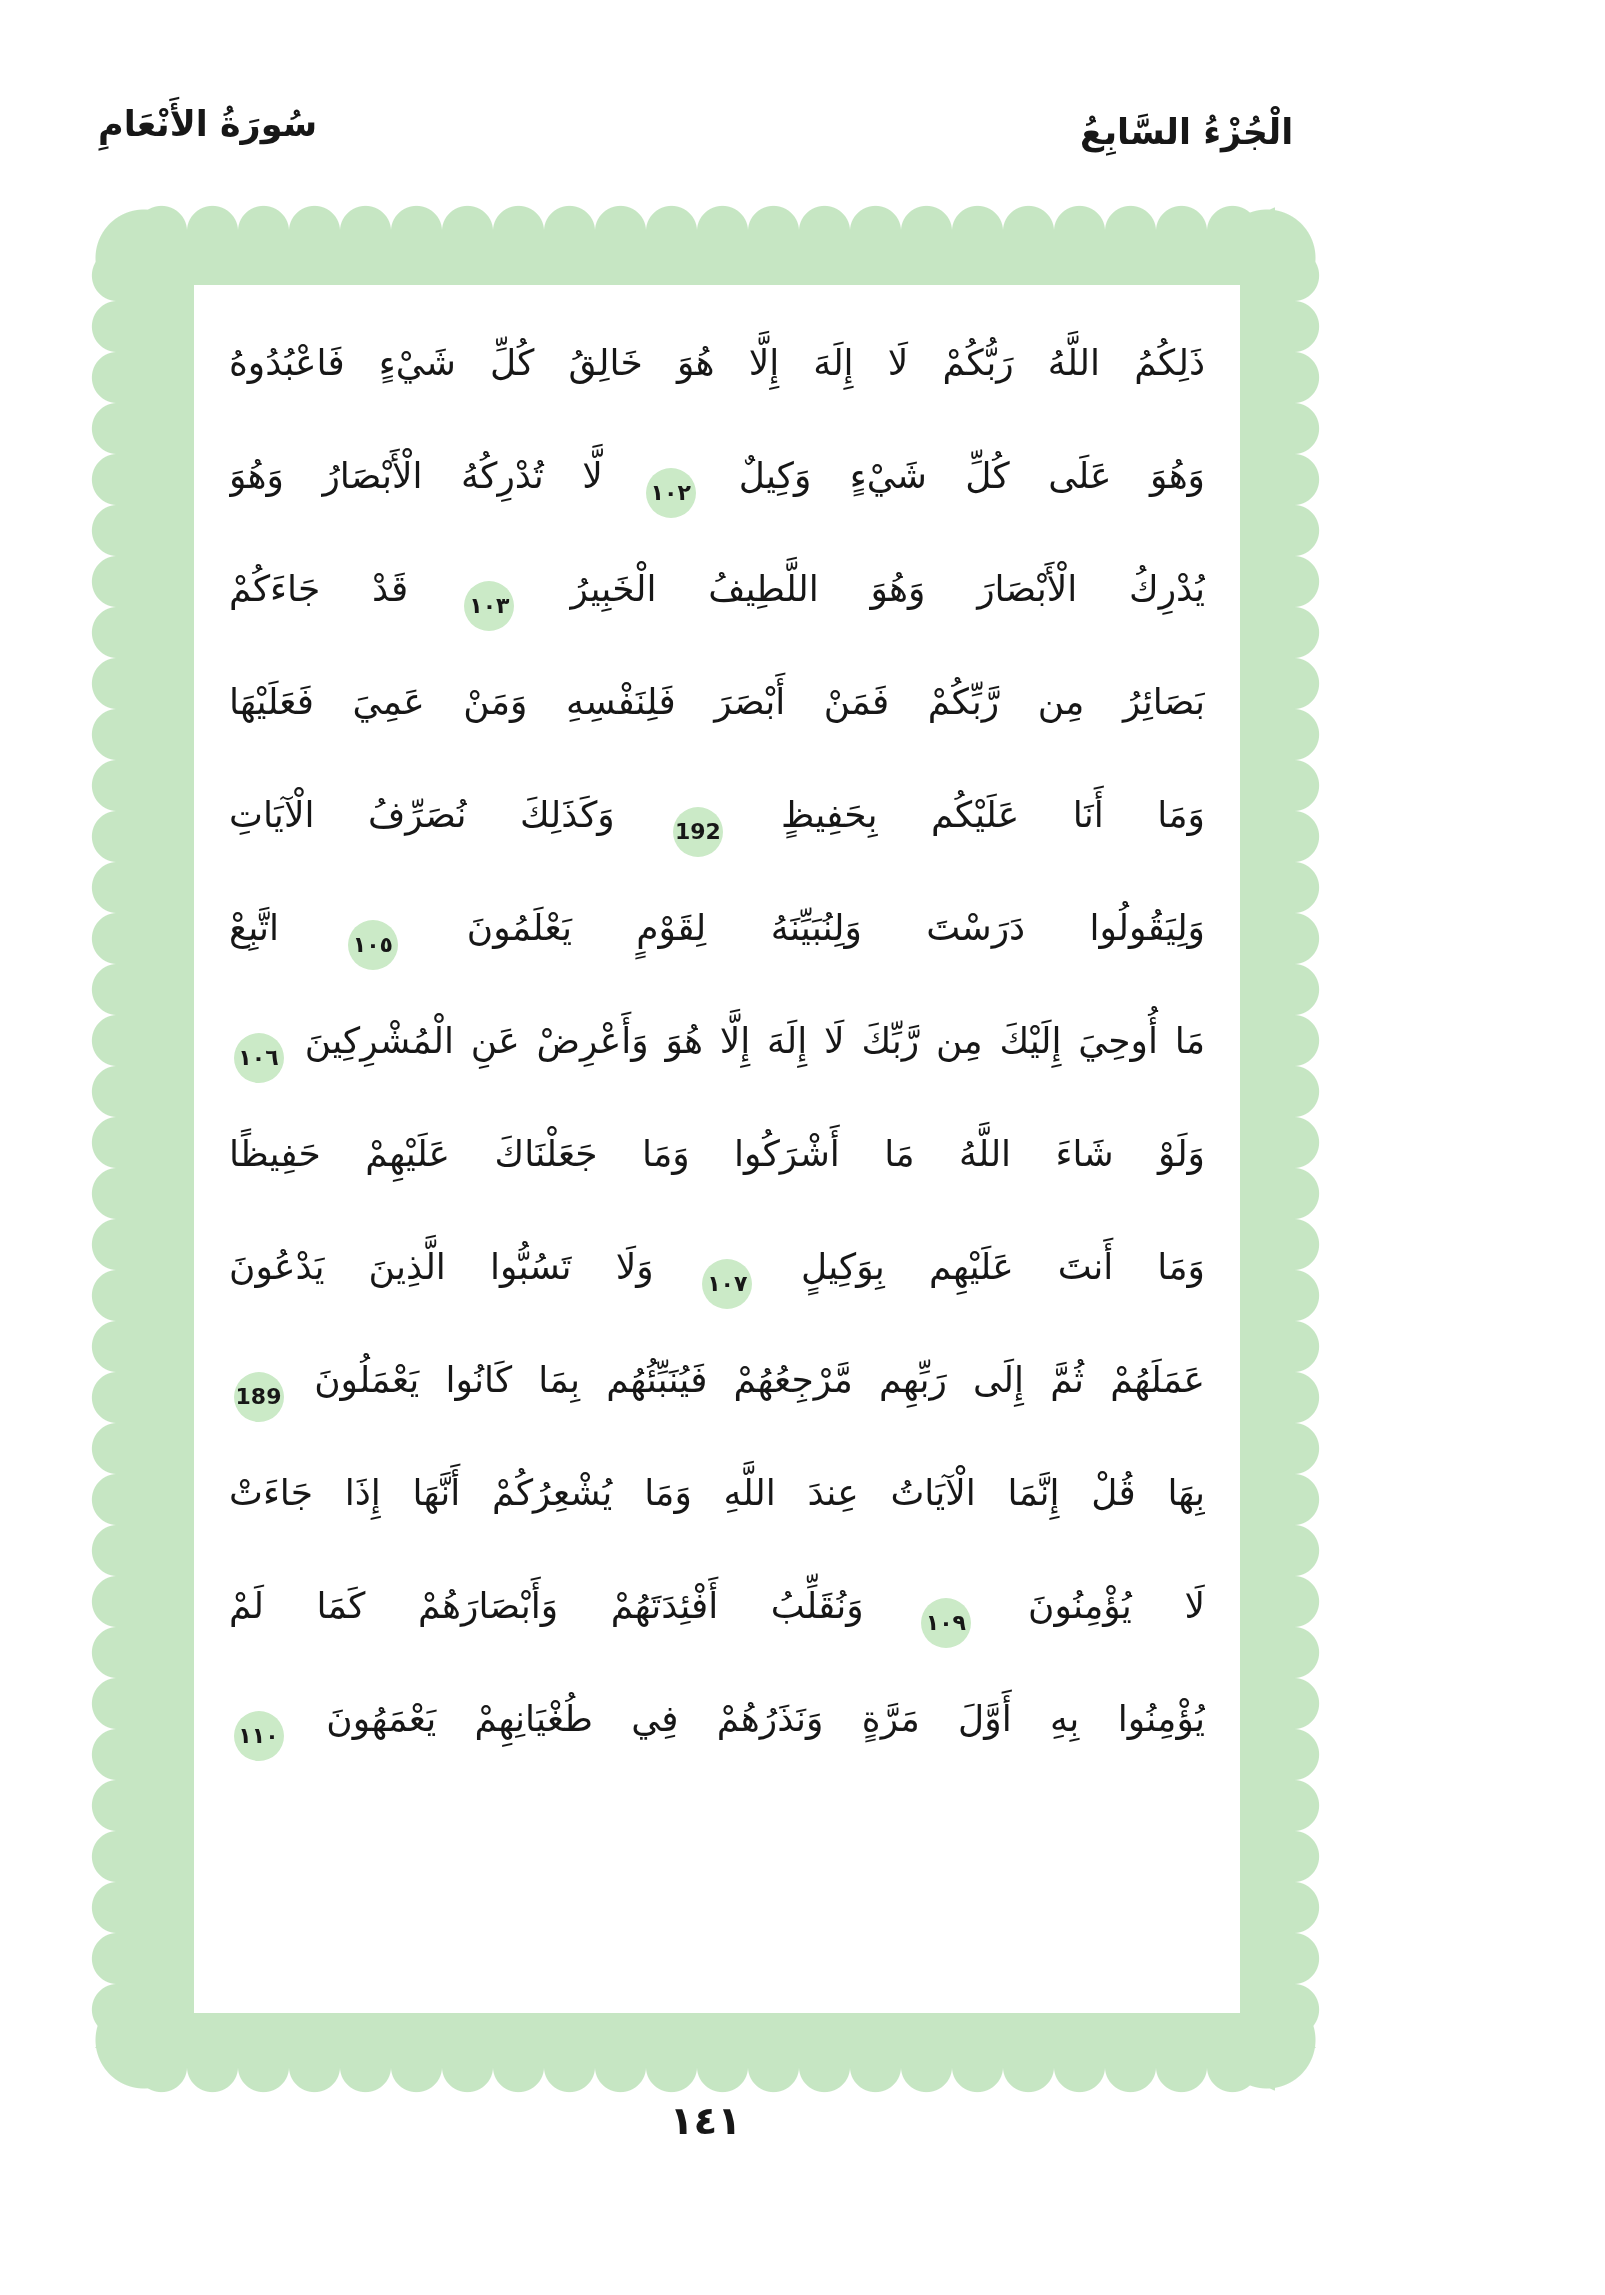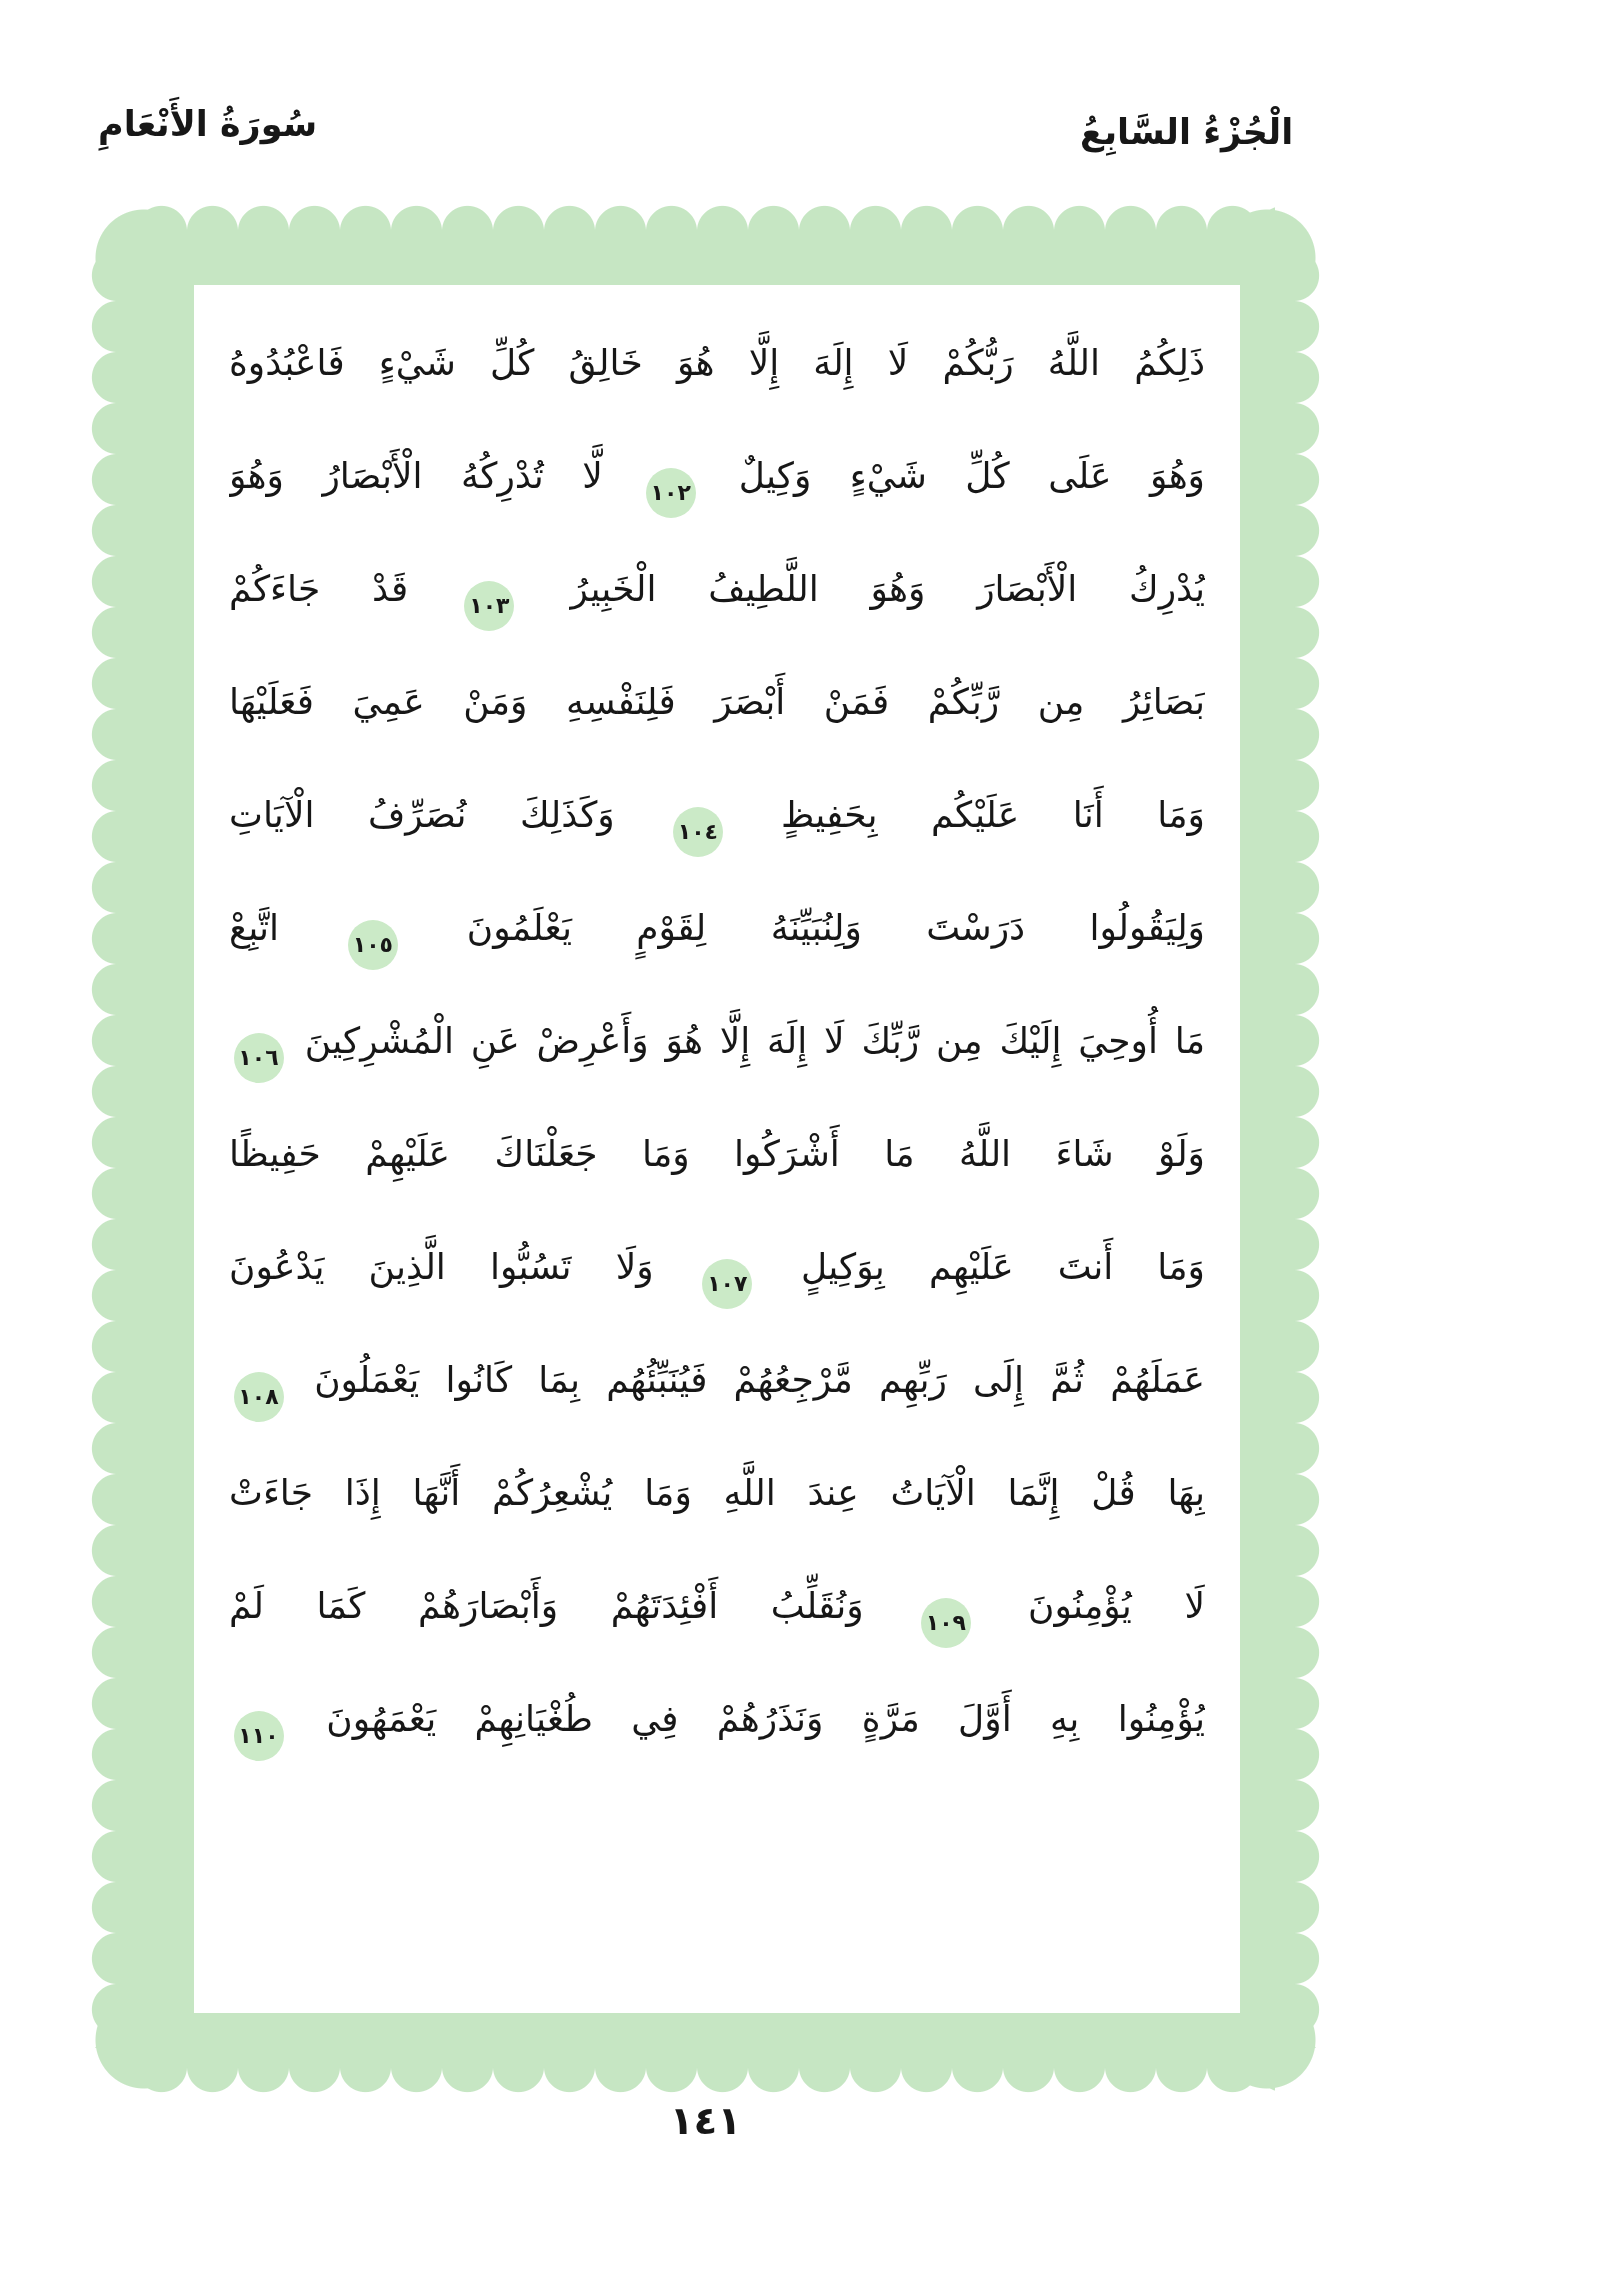--- a/index.html
+++ b/index.html
@@ -144,34 +144,34 @@
       <div id="lines">
           <div class="line" dir="rtl"><span class="run">ذَلِكُمُ اللَّهُ رَبُّكُمْ لَا إِلَهَ إِلَّا هُوَ خَالِقُ كُلِّ شَيْءٍ فَاعْبُدُوهُ</span></div>
           <div class="line" dir="rtl"><span class="run">وَهُوَ عَلَى كُلِّ شَيْءٍ وَكِيلٌ</span> <span class="ayah-marker">
               <span class="ayah-num">١٠٢</span>
             </span> <span class="run">لَّا تُدْرِكُهُ الْأَبْصَارُ وَهُوَ</span></div>
           <div class="line" dir="rtl"><span class="run">يُدْرِكُ الْأَبْصَارَ وَهُوَ اللَّطِيفُ الْخَبِيرُ</span> <span class="ayah-marker">
               <span class="ayah-num">١٠٣</span>
             </span> <span class="run">قَدْ جَاءَكُمْ</span></div>
           <div class="line" dir="rtl"><span class="run">بَصَائِرُ مِن رَّبِّكُمْ فَمَنْ أَبْصَرَ فَلِنَفْسِهِ وَمَنْ عَمِيَ فَعَلَيْهَا</span></div>
           <div class="line" dir="rtl"><span class="run">وَمَا أَنَا عَلَيْكُم بِحَفِيظٍ</span> <span class="ayah-marker">
-              <span class="ayah-num">١٠٤</span>
+              <span class="ayah-num">192</span>
             </span> <span class="run">وَكَذَلِكَ نُصَرِّفُ الْآيَاتِ</span></div>
           <div class="line" dir="rtl"><span class="run">وَلِيَقُولُوا دَرَسْتَ وَلِنُبَيِّنَهُ لِقَوْمٍ يَعْلَمُونَ</span> <span class="ayah-marker">
               <span class="ayah-num">١٠٥</span>
             </span> <span class="run">اتَّبِعْ</span></div>
           <div class="line" dir="rtl"><span class="run">مَا أُوحِيَ إِلَيْكَ مِن رَّبِّكَ لَا إِلَهَ إِلَّا هُوَ وَأَعْرِضْ عَنِ الْمُشْرِكِينَ</span> <span class="ayah-marker">
               <span class="ayah-num">١٠٦</span>
             </span></div>
           <div class="line" dir="rtl"><span class="run">وَلَوْ شَاءَ اللَّهُ مَا أَشْرَكُوا وَمَا جَعَلْنَاكَ عَلَيْهِمْ حَفِيظًا</span></div>
           <div class="line" dir="rtl"><span class="run">وَمَا أَنتَ عَلَيْهِم بِوَكِيلٍ</span> <span class="ayah-marker">
               <span class="ayah-num">١٠٧</span>
             </span> <span class="run">وَلَا تَسُبُّوا الَّذِينَ يَدْعُونَ</span></div>
           <div class="line" dir="rtl"><span class="run">عَمَلَهُمْ ثُمَّ إِلَى رَبِّهِم مَّرْجِعُهُمْ فَيُنَبِّئُهُم بِمَا كَانُوا يَعْمَلُونَ</span> <span class="ayah-marker">
-              <span class="ayah-num">١٠٨</span>
+              <span class="ayah-num">189</span>
             </span></div>
           <div class="line" dir="rtl"><span class="run">بِهَا قُلْ إِنَّمَا الْآيَاتُ عِندَ اللَّهِ وَمَا يُشْعِرُكُمْ أَنَّهَا إِذَا جَاءَتْ</span></div>
           <div class="line" dir="rtl"><span class="run">لَا يُؤْمِنُونَ</span> <span class="ayah-marker">
               <span class="ayah-num">١٠٩</span>
             </span> <span class="run">وَنُقَلِّبُ أَفْئِدَتَهُمْ وَأَبْصَارَهُمْ كَمَا لَمْ</span></div>
           <div class="line" dir="rtl"><span class="run">يُؤْمِنُوا بِهِ أَوَّلَ مَرَّةٍ وَنَذَرُهُمْ فِي طُغْيَانِهِمْ يَعْمَهُونَ</span> <span class="ayah-marker">
               <span class="ayah-num">١١٠</span>
             </span></div>
         </div>
     </div>

